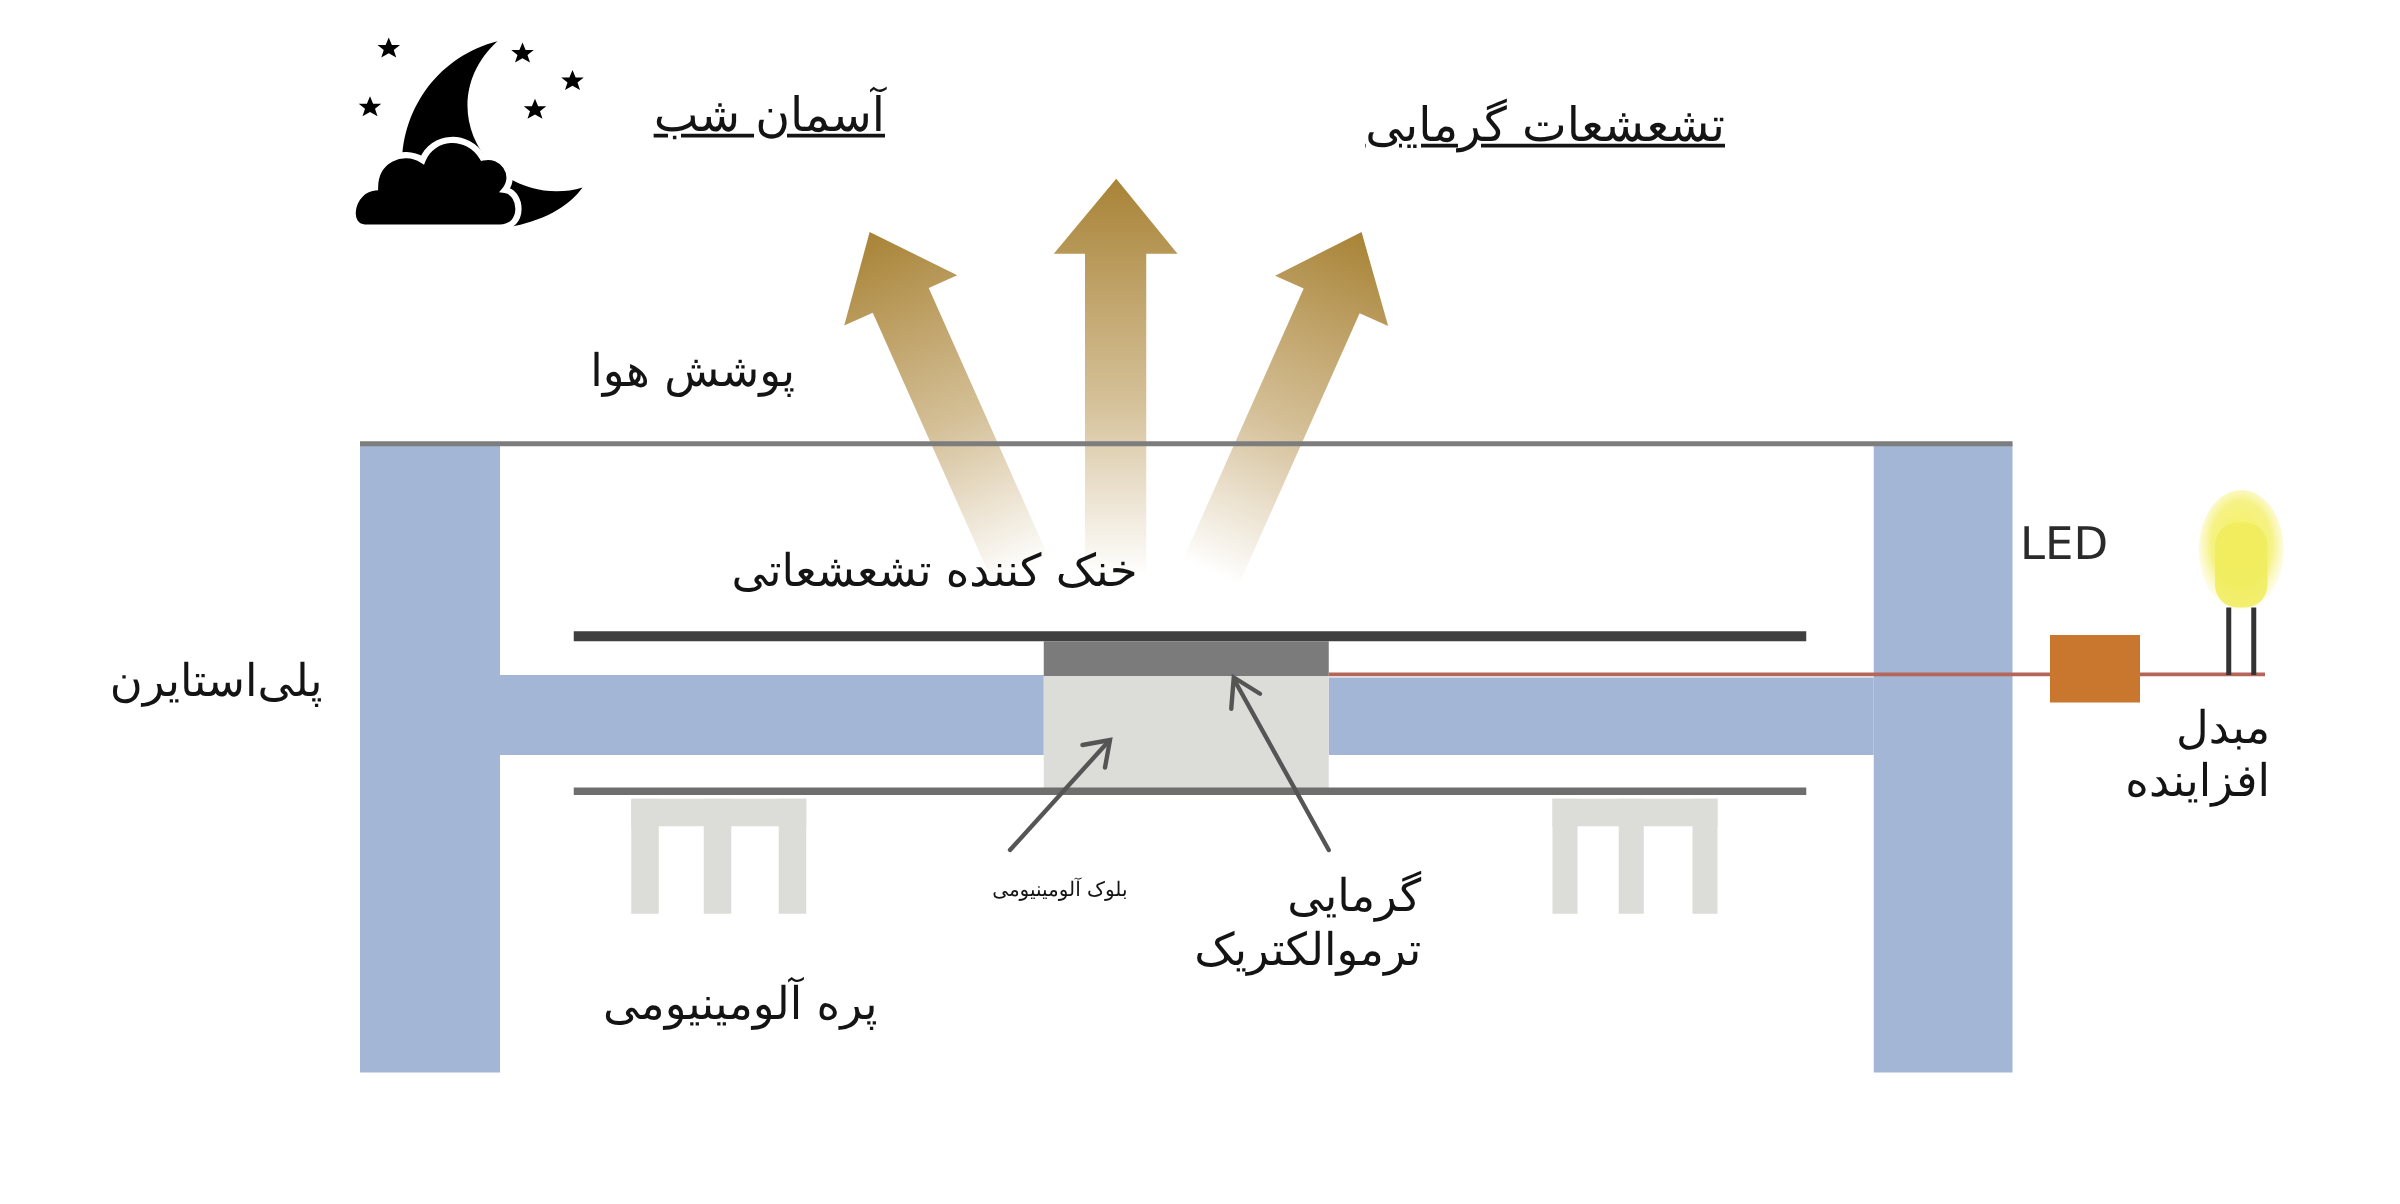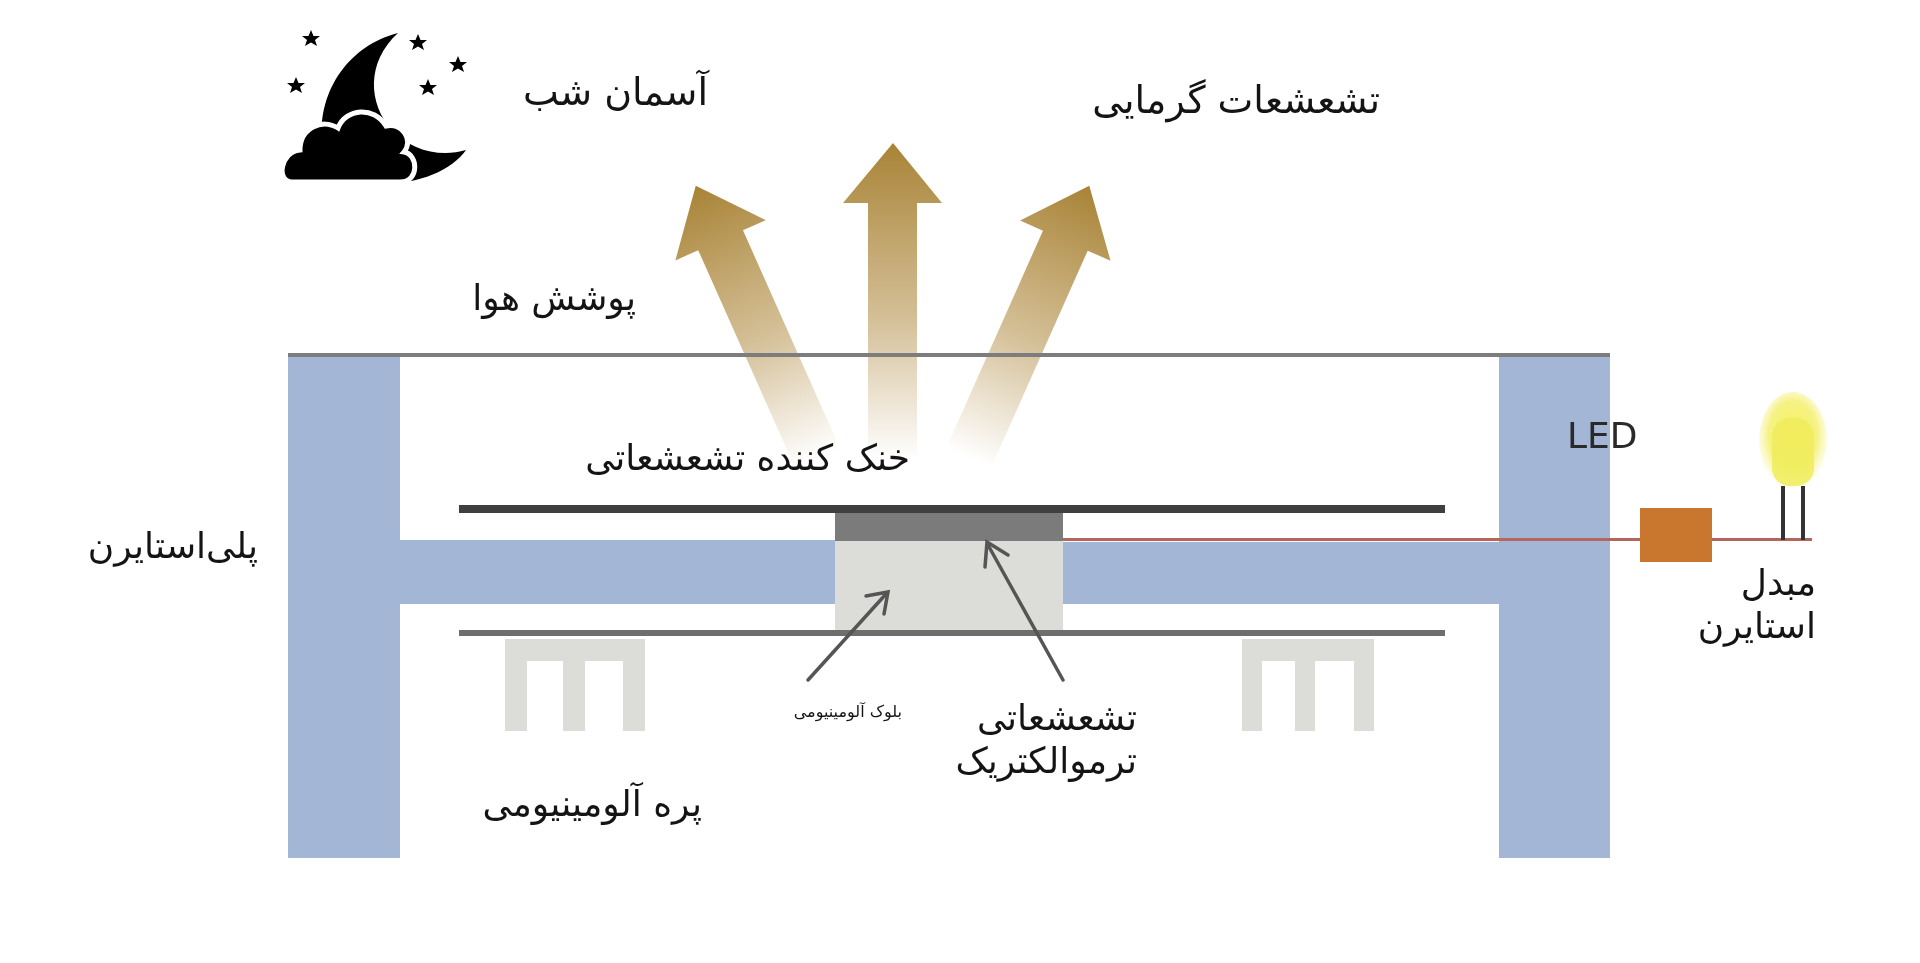--- a/index.html
+++ b/index.html
@@ -1,20 +1,20 @@
 <!DOCTYPE html>
 <html><head>
 <meta charset="utf-8">
 <style>
   html, body { margin: 0; padding: 0; background: #ffffff; }
   body { width: 1920px; height: 963px; position: relative; overflow: hidden;
          font-family: "DejaVu Sans", sans-serif; color: #111; }
   .label { position: absolute; direction: rtl; white-space: nowrap; color: #141414;
            font-family: "DejaVu Sans", sans-serif; line-height: 1.2; }
-  .label.big { font-size: 38px; }
+  .label.big { font-size: 38px; text-decoration: underline; }
   .label.med { font-size: 36px; }
   .label.small { font-size: 16px; }
   .label.led { direction: ltr; font-size: 36px; color: #2a2a2a; }
   .label.two { text-align: right; }
   svg.diagram { position: absolute; left: 0; top: 0; }
 </style>
 </head>
 <body>
 
 <svg class="diagram" width="1920" height="963" viewBox="0 0 1920 963" xmlns="http://www.w3.org/2000/svg">
@@ -121,22 +121,22 @@
 
 <div class="label med two" style="left:30px; top:524px; width:228px;">
   <div>پلی‌استایرن</div>
 </div>
 
 <div class="label small" style="left:690px; top:702px; width:212px; text-align:right;">بلوک آلومینیومی</div>
 
 <div class="label med" style="left:420px; top:758px; width:282px; text-align:right;margin-top:24px;">پره آلومینیومی</div>
 
 <div class="label med two" style="left:905px; top:696px; width:232px;">
-  <div>تشعشعاتی</div>
+  <div>گرمایی</div>
   <div>ترموالکتریک</div>
 </div>
 
-<div class="label led" style="left:1567px; top:414px;">LED</div>
+<div class="label led" style="left:1616px; top:414px;">LED</div>
 
 <div class="label med two" style="left:1650px; top:561px; width:166px;">
   <div>مبدل</div>
-  <div>استایرن</div>
+  <div>افزاینده</div>
 </div>
 
 </body></html>

